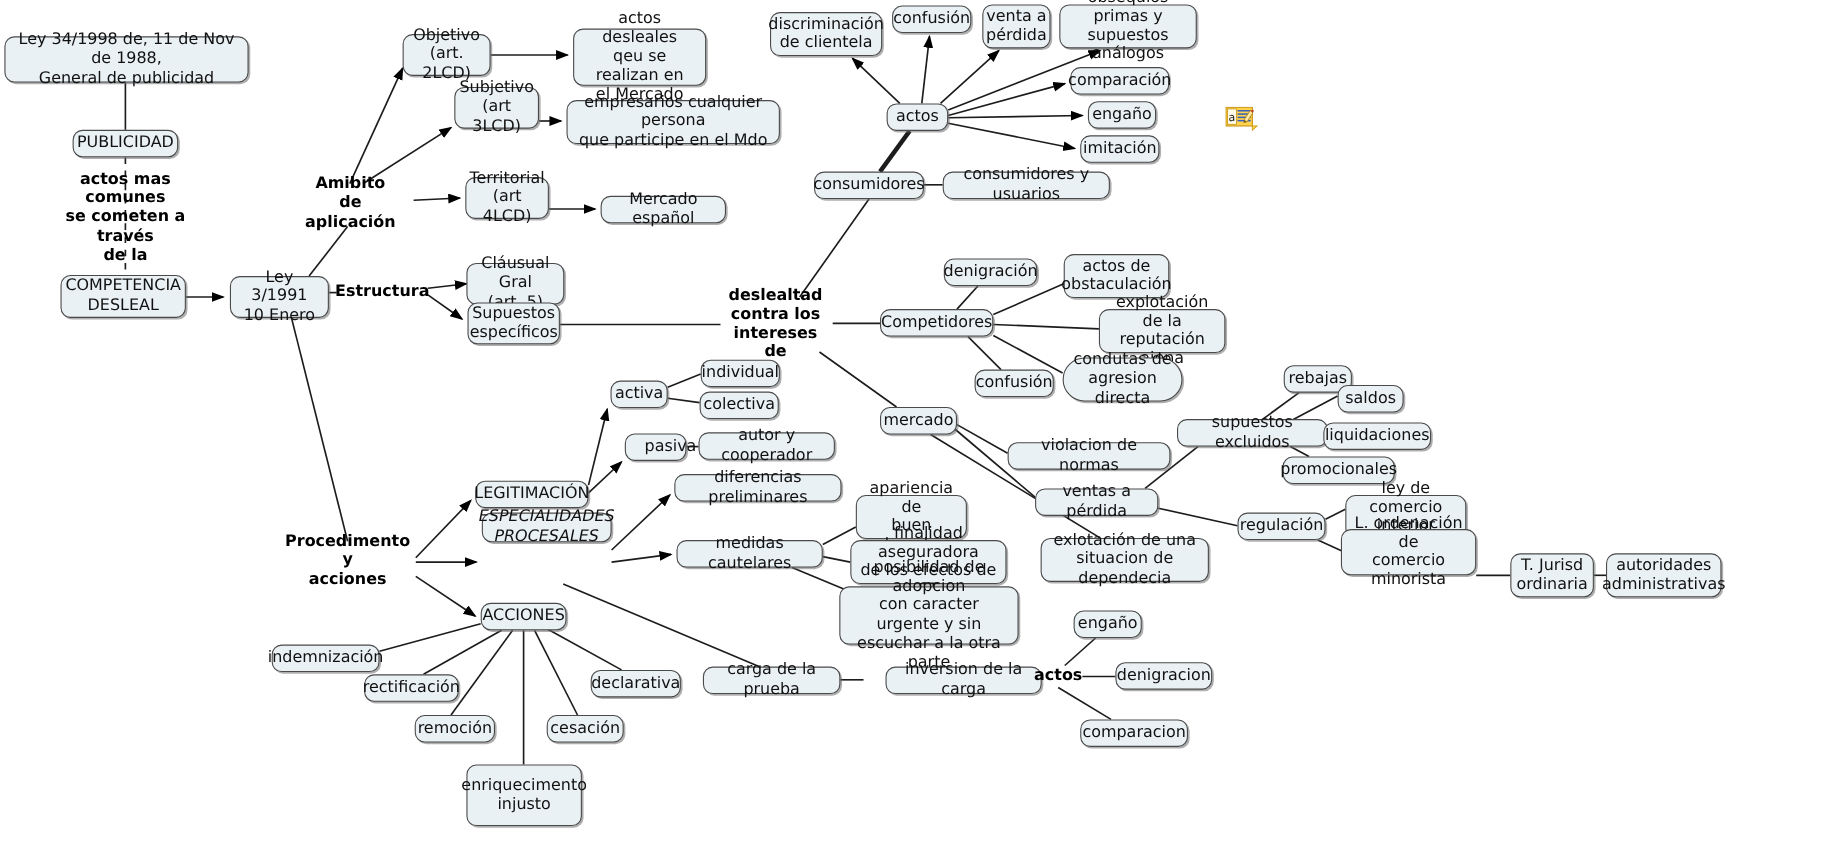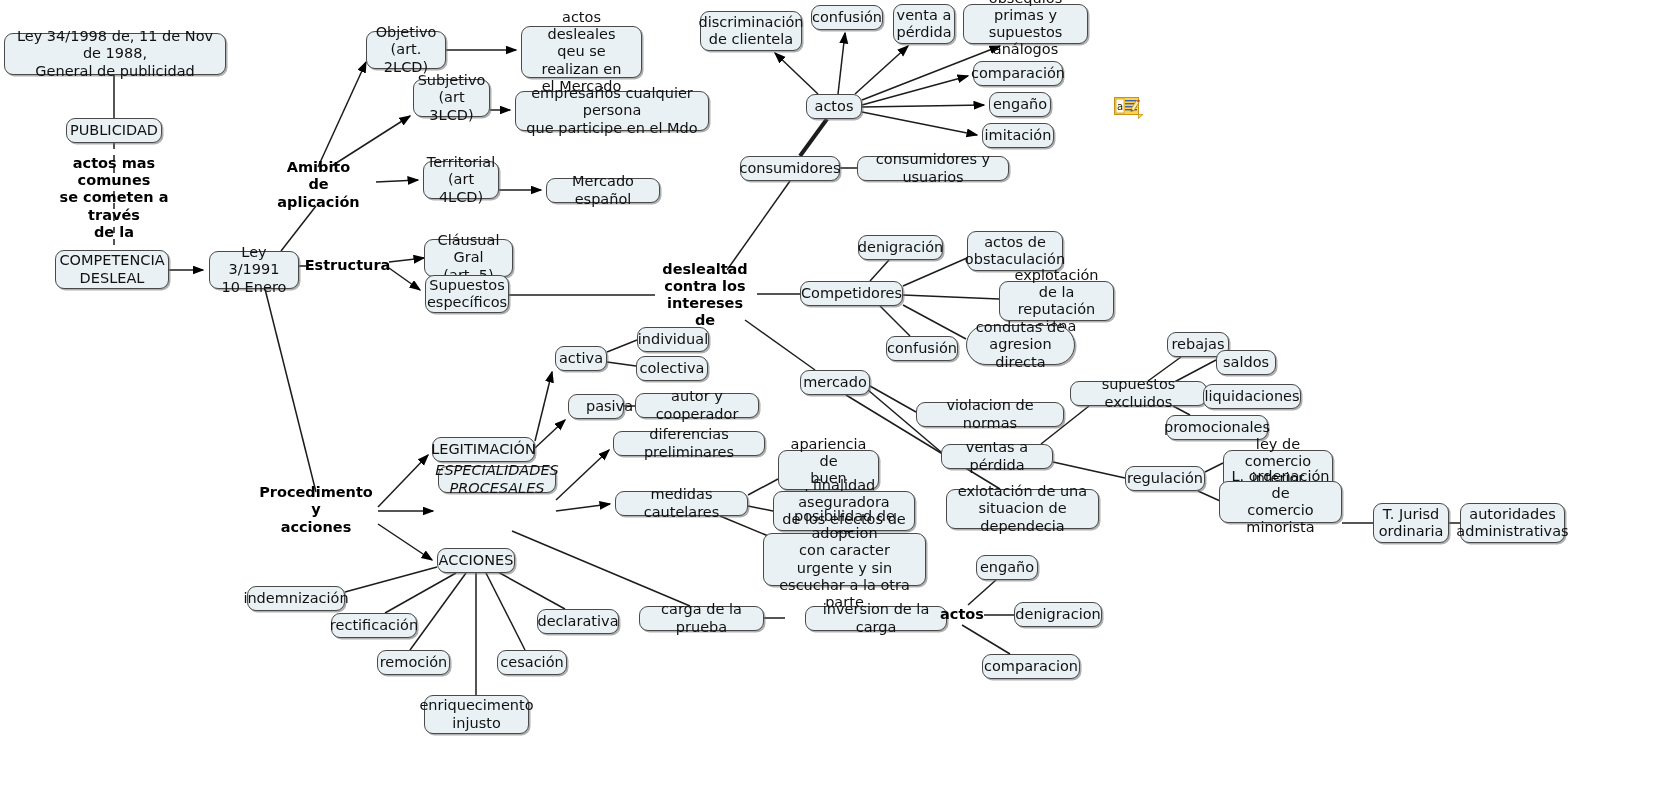--- a/index.html
+++ b/index.html
@@ -214,21 +214,21 @@
 buen derecho</div>
       <div class="node" style="left: 773px; top: 491px; width: 142px; height: 40px;">finalidad aseguradora
 de los efectos de ST</div>
       <div class="node" style="left: 763px; top: 533px; width: 163px; height: 53px;">posibilidad de adopcion
 con caracter urgente y sin
 escuchar a la otra parte</div>
       <div class="node" style="left: 437px; top: 548px; width: 78px; height: 25px;">ACCIONES</div>
       <div class="node" style="left: 247px; top: 586px; width: 98px; height: 25px;">indemnización</div>
       <div class="node" style="left: 331px; top: 613px; width: 86px; height: 25px;">rectificación</div>
       <div class="node" style="left: 377px; top: 650px; width: 73px; height: 25px;">remoción</div>
-      <div class="node" style="left: 424px; top: 695px; width: 105px; height: 39px;">enriquecimento
+      <div class="node" style="left: 424px; top: 695px; width: 105px; height: 56px;">enriquecimento
 injusto</div>
       <div class="node" style="left: 497px; top: 650px; width: 70px; height: 25px;">cesación</div>
       <div class="node" style="left: 537px; top: 609px; width: 82px; height: 25px;">declarativa</div>
       <div class="node" style="left: 639px; top: 606px; width: 125px; height: 25px;">carga de la prueba</div>
       <div class="node" style="left: 785px; top: 606px; width: 142px; height: 25px; margin-left: 20px;">inversion de la carga</div>
       <div class="node plain" style="left: 940px; top: 605px; width: 44px; height: 20px;">actos</div>
       <div class="node" style="left: 976px; top: 555px; width: 62px; height: 25px;">engaño</div>
       <div class="node" style="left: 1014px; top: 602px; width: 88px; height: 25px;">denigracion</div>
       <div class="node" style="left: 982px; top: 654px; width: 98px; height: 25px;">comparacion</div>
     </div>

